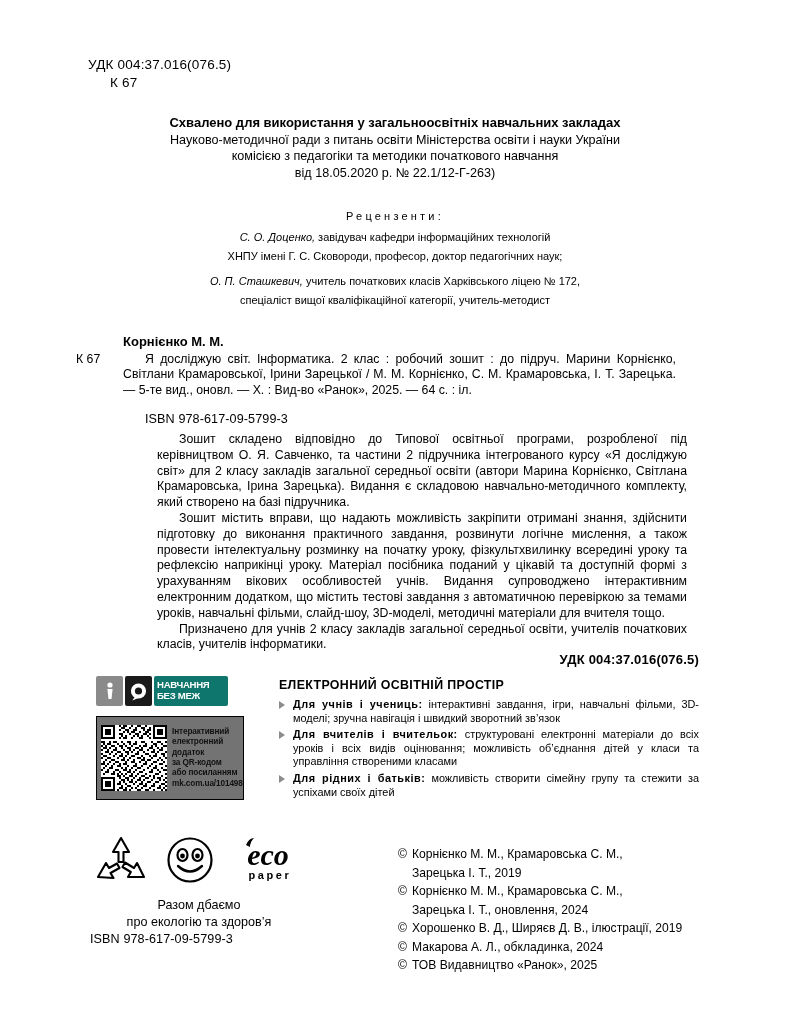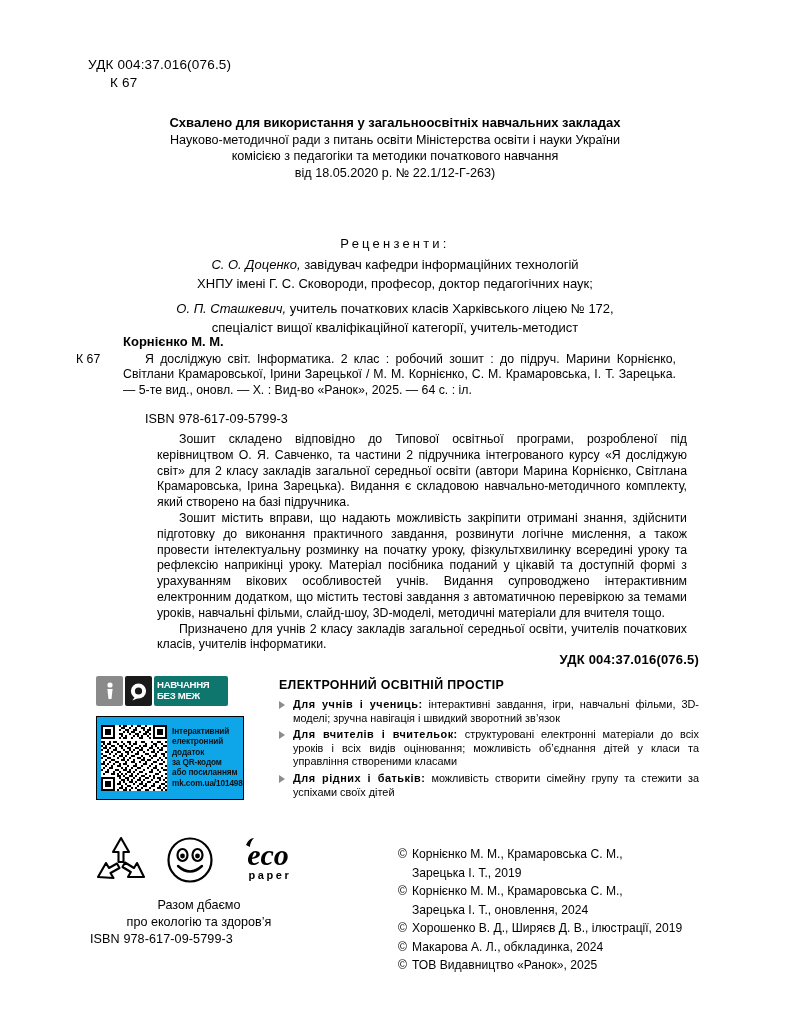--- a/index.html
+++ b/index.html
@@ -35,24 +35,24 @@
     text-align: center;
     font-size: 12.6px;
     line-height: 16.5px;
   }
   .approval .bold { font-weight: bold; font-size: 13px; }
 
   
   .reviewers {
     position: absolute;
     left: 100px;
-    top: 234px;
+    top: 207px;
     width: 590px;
     text-align: center;
-    font-size: 13px;
+    font-size: 11px;
     line-height: 19px;
   }
   .reviewers .heading {
     letter-spacing: 3.2px;
     margin-bottom: 2px;
   }
   .reviewers .it { font-style: italic; }
   .reviewers .row2 { margin-top: 6px; }
 
   
@@ -151,21 +151,21 @@
   .qr-box {
     position: absolute;
     left: 96px;
     top: 716px;
     width: 148px;
     height: 84px;
     border: 1.3px solid #000;
     display: flex;
     align-items: center;
     padding: 3px 4px;
-    background: #0ea5e9;
+    background: #737373;
   }
   .qr-code {
     width: 66px;
     height: 66px;
     flex: none;
     margin-right: 5px;
   }
   .qr-code svg { display: block; }
   .qr-text {
     font-size: 8.2px;

